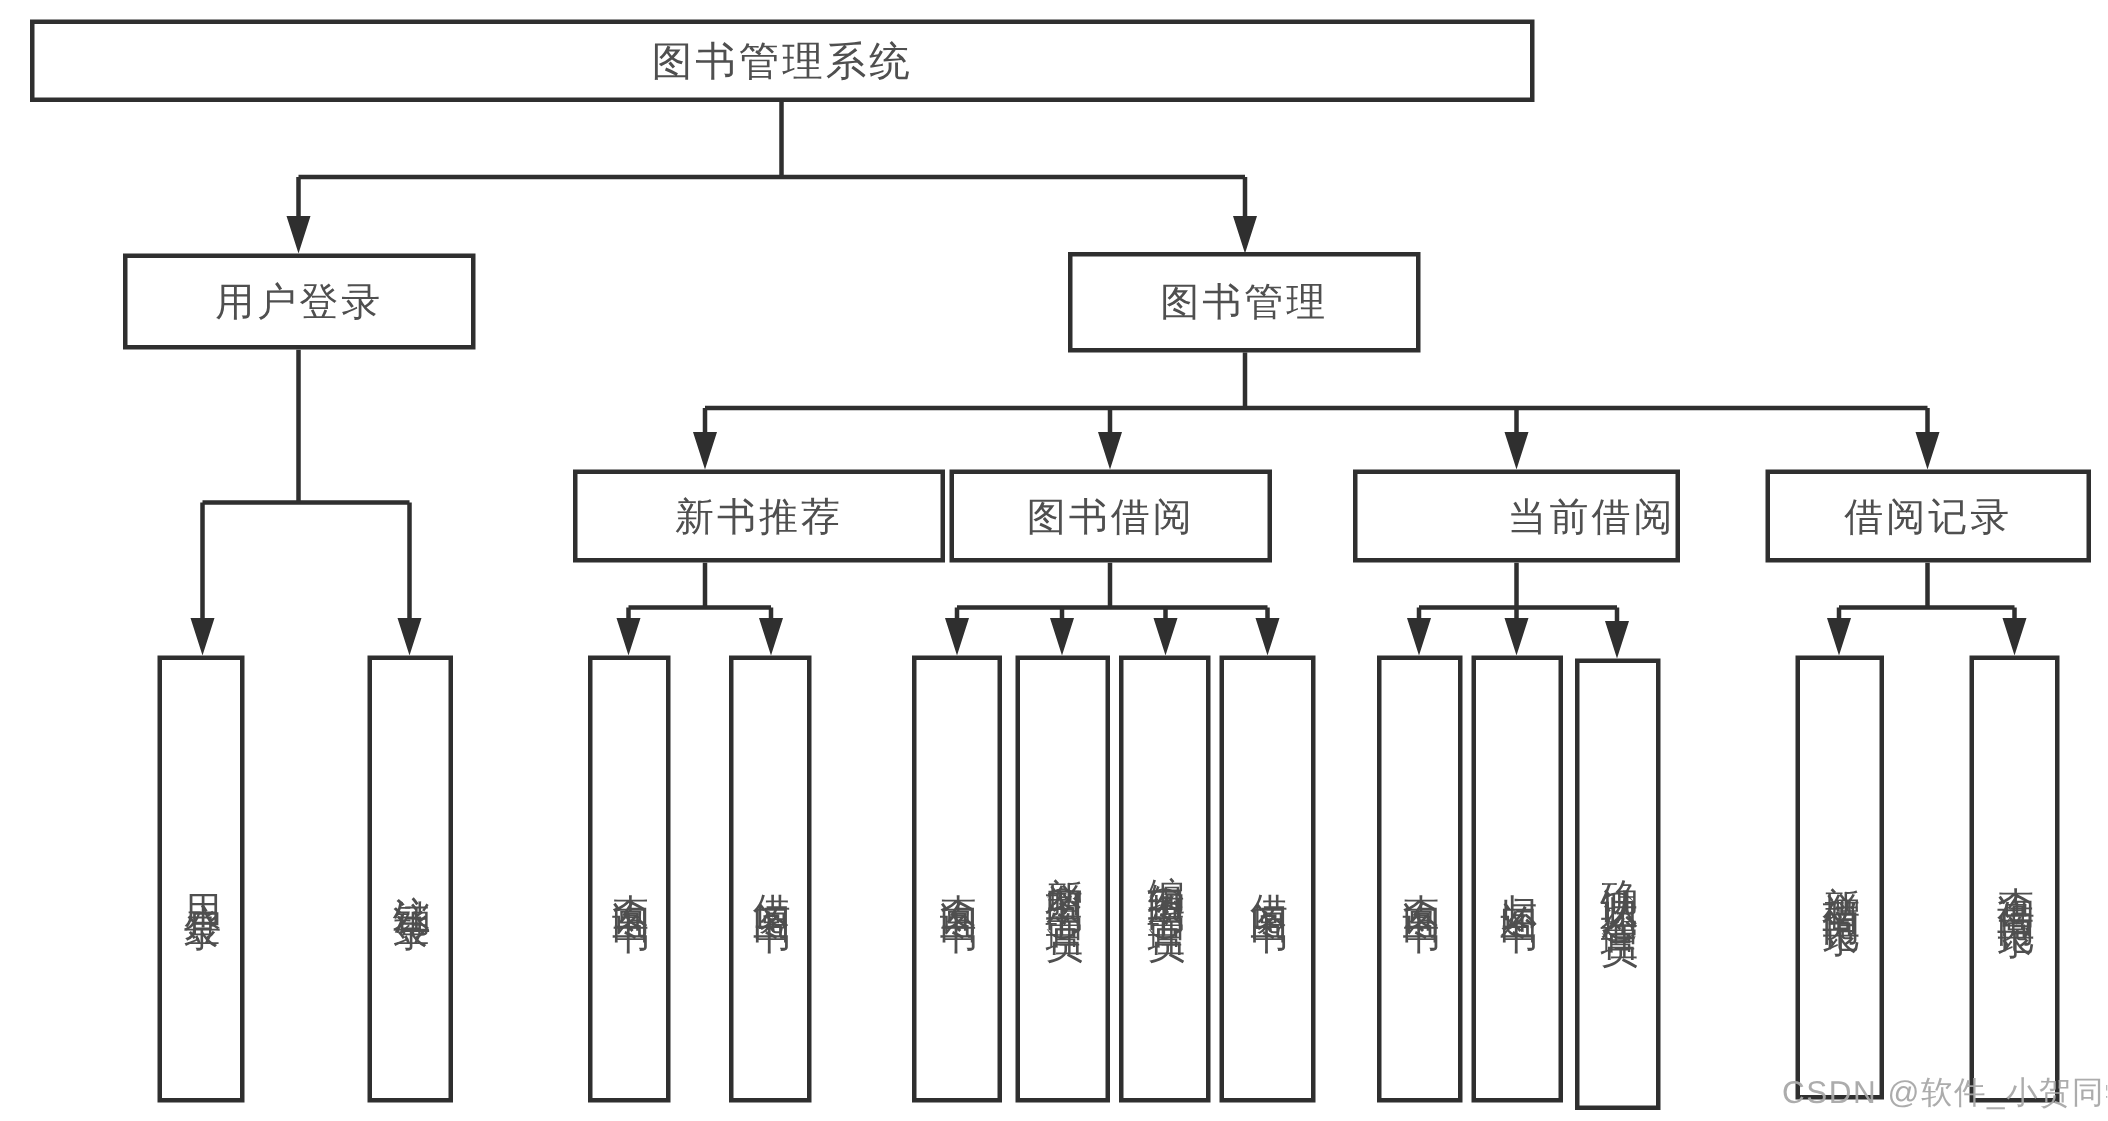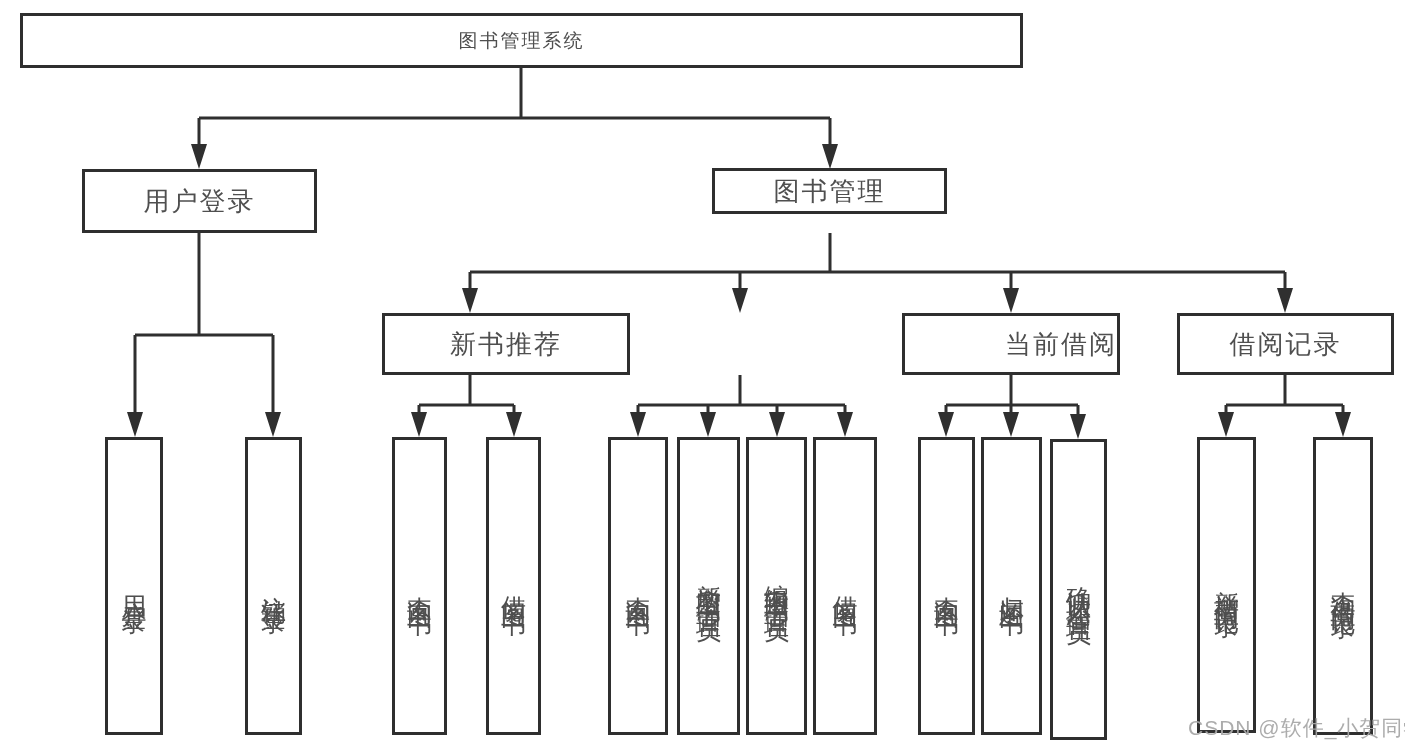--- a/index.html
+++ b/index.html
@@ -20,21 +20,21 @@
     position: absolute;
     box-sizing: border-box;
     border: 3px solid #2f2f2f;
     background: #ffffff;
     display: flex;
     align-items: center;
     justify-content: center;
     color: #4f4f4f;
   }
   .hbox { font-size: 26px; letter-spacing: 2px; }
-  .title-box { font-size: 19px; letter-spacing: 2px; }
+  .title-box { font-size: 27px; letter-spacing: 2px; }
   .vbox span {
     writing-mode: vertical-rl;
     text-orientation: mixed;
     font-size: 25px;
     letter-spacing: 5px;
     line-height: 1;
     color: #4f4f4f;
   }
   .watermark {
     position: absolute;
@@ -89,26 +89,29 @@
       M1343 437 L1335 412 L1351 412 Z"></path>
   </svg>
 
   <div class="node hbox title-box" style="left:20px; top:13px; width:1003px; height:55px;">
     <span>图书管理系统</span>
   </div>
 
   <div class="node hbox" style="left:82px; top:169px; width:235px; height:64px;">
     <span>用户登录</span>
   </div>
-  <div class="node hbox" style="left:712px; top:168px; width:235px; height:46px;">
+  <div class="node hbox" style="left:712px; top:168px; width:235px; height:67px;">
     <span>图书管理</span>
   </div>
 
   <div class="node hbox" style="left:362px; top:313px; width:248px; height:62px;margin-left:20px;">
     <span>新书推荐</span>
+  </div>
+  <div class="node hbox" style="left:633px; top:313px; width:215px; height:62px;">
+    <span>图书借阅</span>
   </div>
   <div class="node hbox" style="left:902px; top:313px; width:218px; height:62px;justify-content:flex-end;">
     <span>当前借阅</span>
   </div>
   <div class="node hbox" style="left:1177px; top:313px; width:217px; height:62px;">
     <span>借阅记录</span>
   </div>
 
   <div class="node vbox" style="left:105px; top:437px; width:58px; height:298px;">
     <span>用户登录</span>

